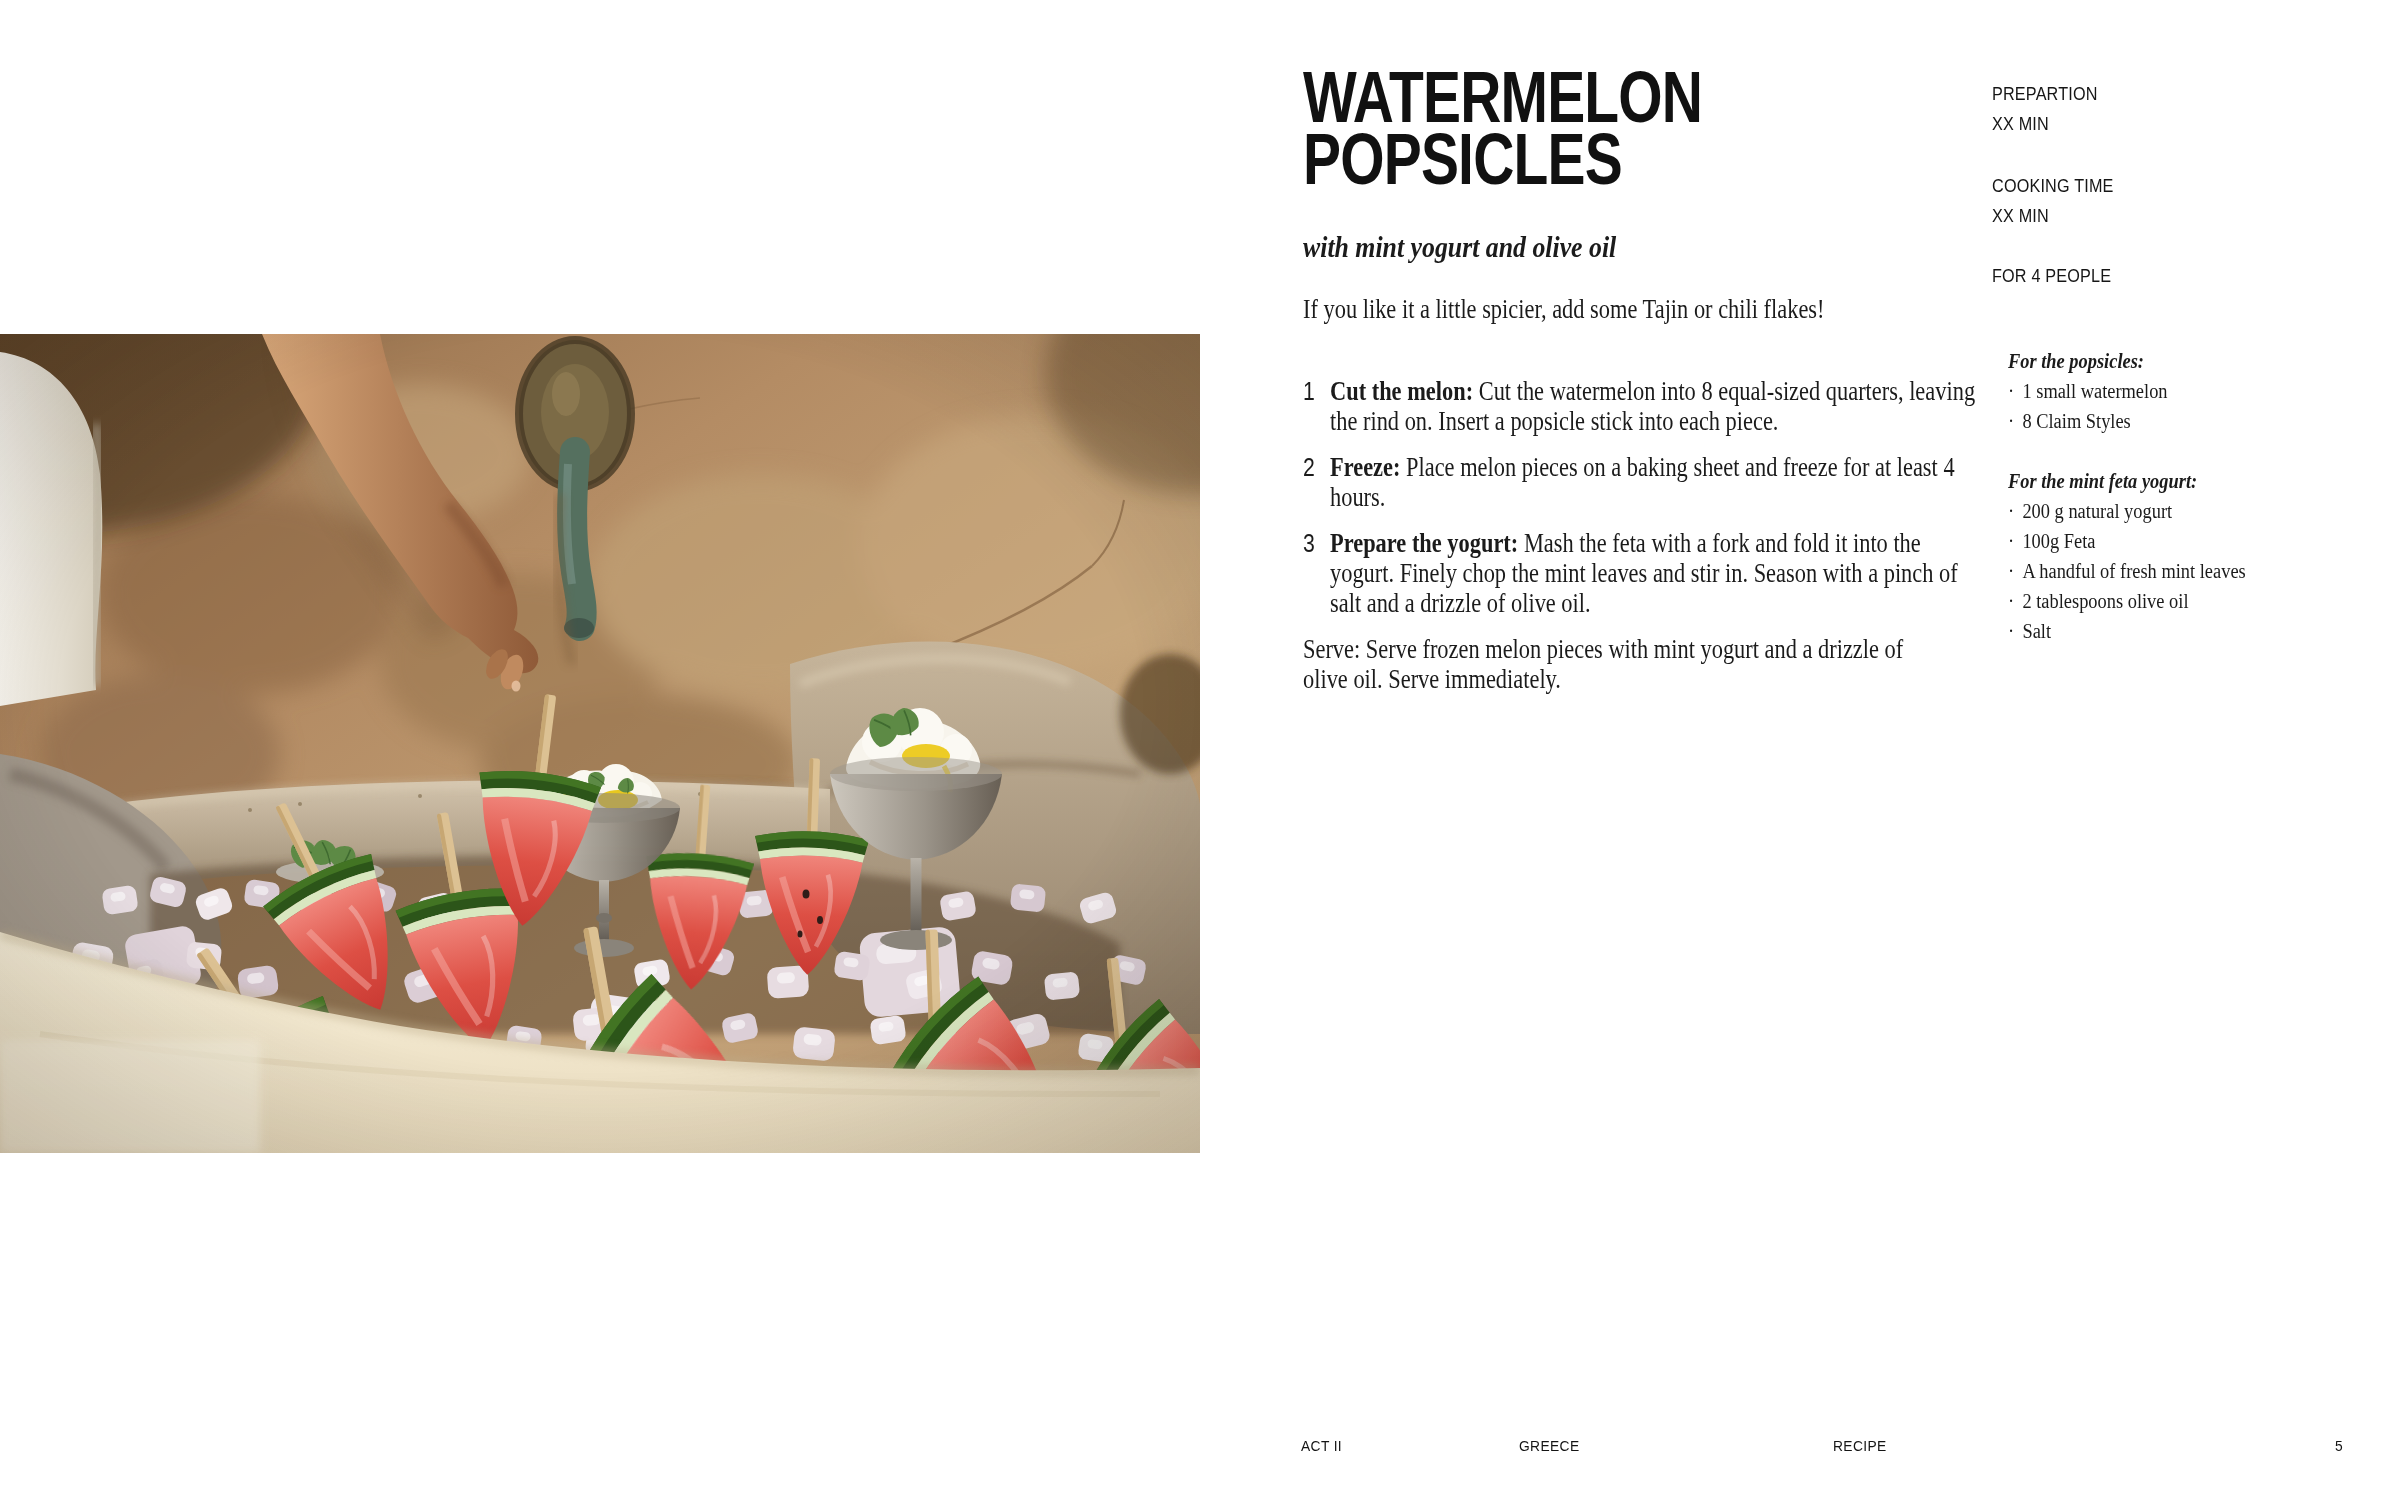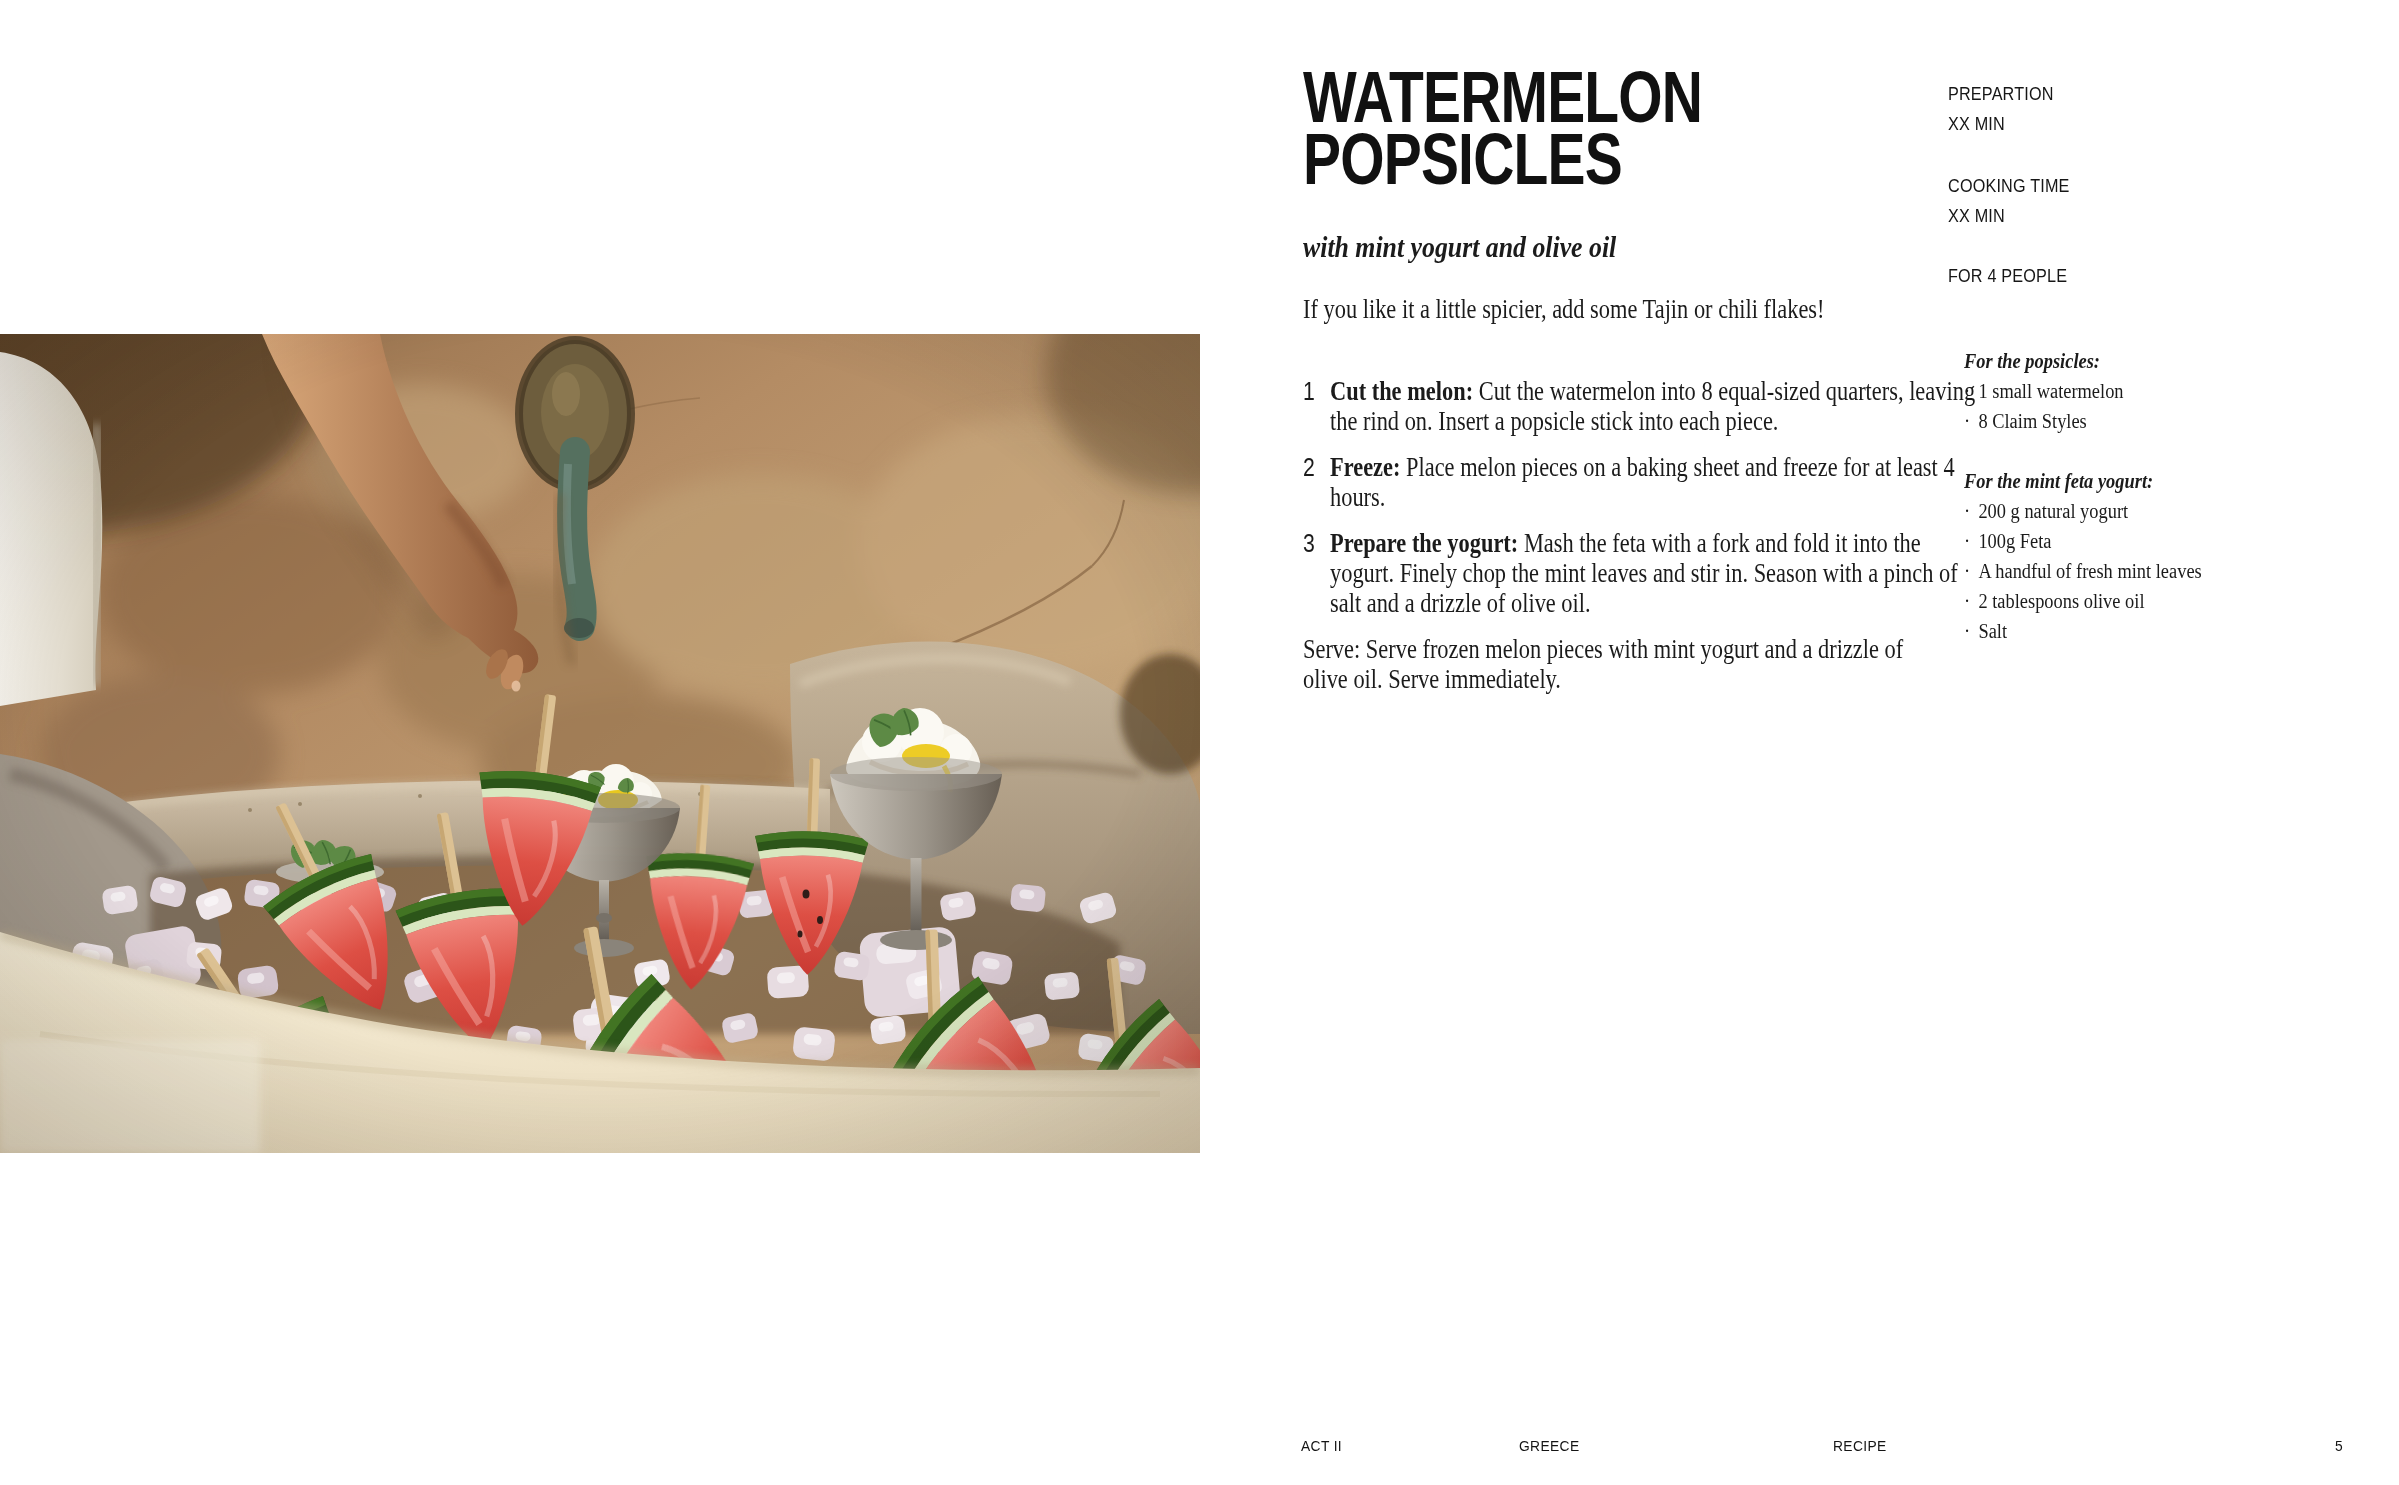--- a/index.html
+++ b/index.html
@@ -21,21 +21,21 @@
   .steps{position:absolute;left:1303px;top:376px;margin:0;padding:0;list-style:none;width:900px;}
   .step{display:flex;margin:0 0 16px 0;}
   .step-num{flex:none;width:27px;font-family:"Liberation Sans",sans-serif;font-size:25px;line-height:30px;
     transform:scaleX(.85);transform-origin:left top;}
   .step-text{margin:0;width:822px;font-size:28px;line-height:30px;
     transform:scaleX(.80);transform-origin:left top;}
   .step-text b{font-weight:bold;}
   .serve{position:absolute;left:1303px;top:634px;margin:0;width:800px;
     font-size:28px;line-height:30px;transform:scaleX(.80);transform-origin:left top;}
   
-  .meta{position:absolute;left:1948px;top:0;width:343px;height:1200px;}
+  .meta{position:absolute;left:1992px;top:0;width:343px;height:1200px;}
   .meta .lab{position:absolute;margin:0;font-family:"Liberation Sans",sans-serif;font-size:18px;
     letter-spacing:.2px;transform:scaleX(.9);transform-origin:left top;white-space:nowrap;color:#161616;}
   .m-prep-label{top:84px;} .m-prep-value{top:114px;}
   .m-cook-label{top:176px;} .m-cook-value{top:206px;}
   .m-serves{top:266px;}
   .ing-group{position:absolute;left:0;margin:16px;width:343px;}
   .m-g1{top:330px;} .m-g2{top:450px;}
   .ing-head{margin:0;font-style:italic;font-weight:600;font-size:20px;line-height:30px;
     transform:scaleX(.92);transform-origin:left top;white-space:nowrap;}
   .ing-list{margin:0;padding:0;list-style:none;}

